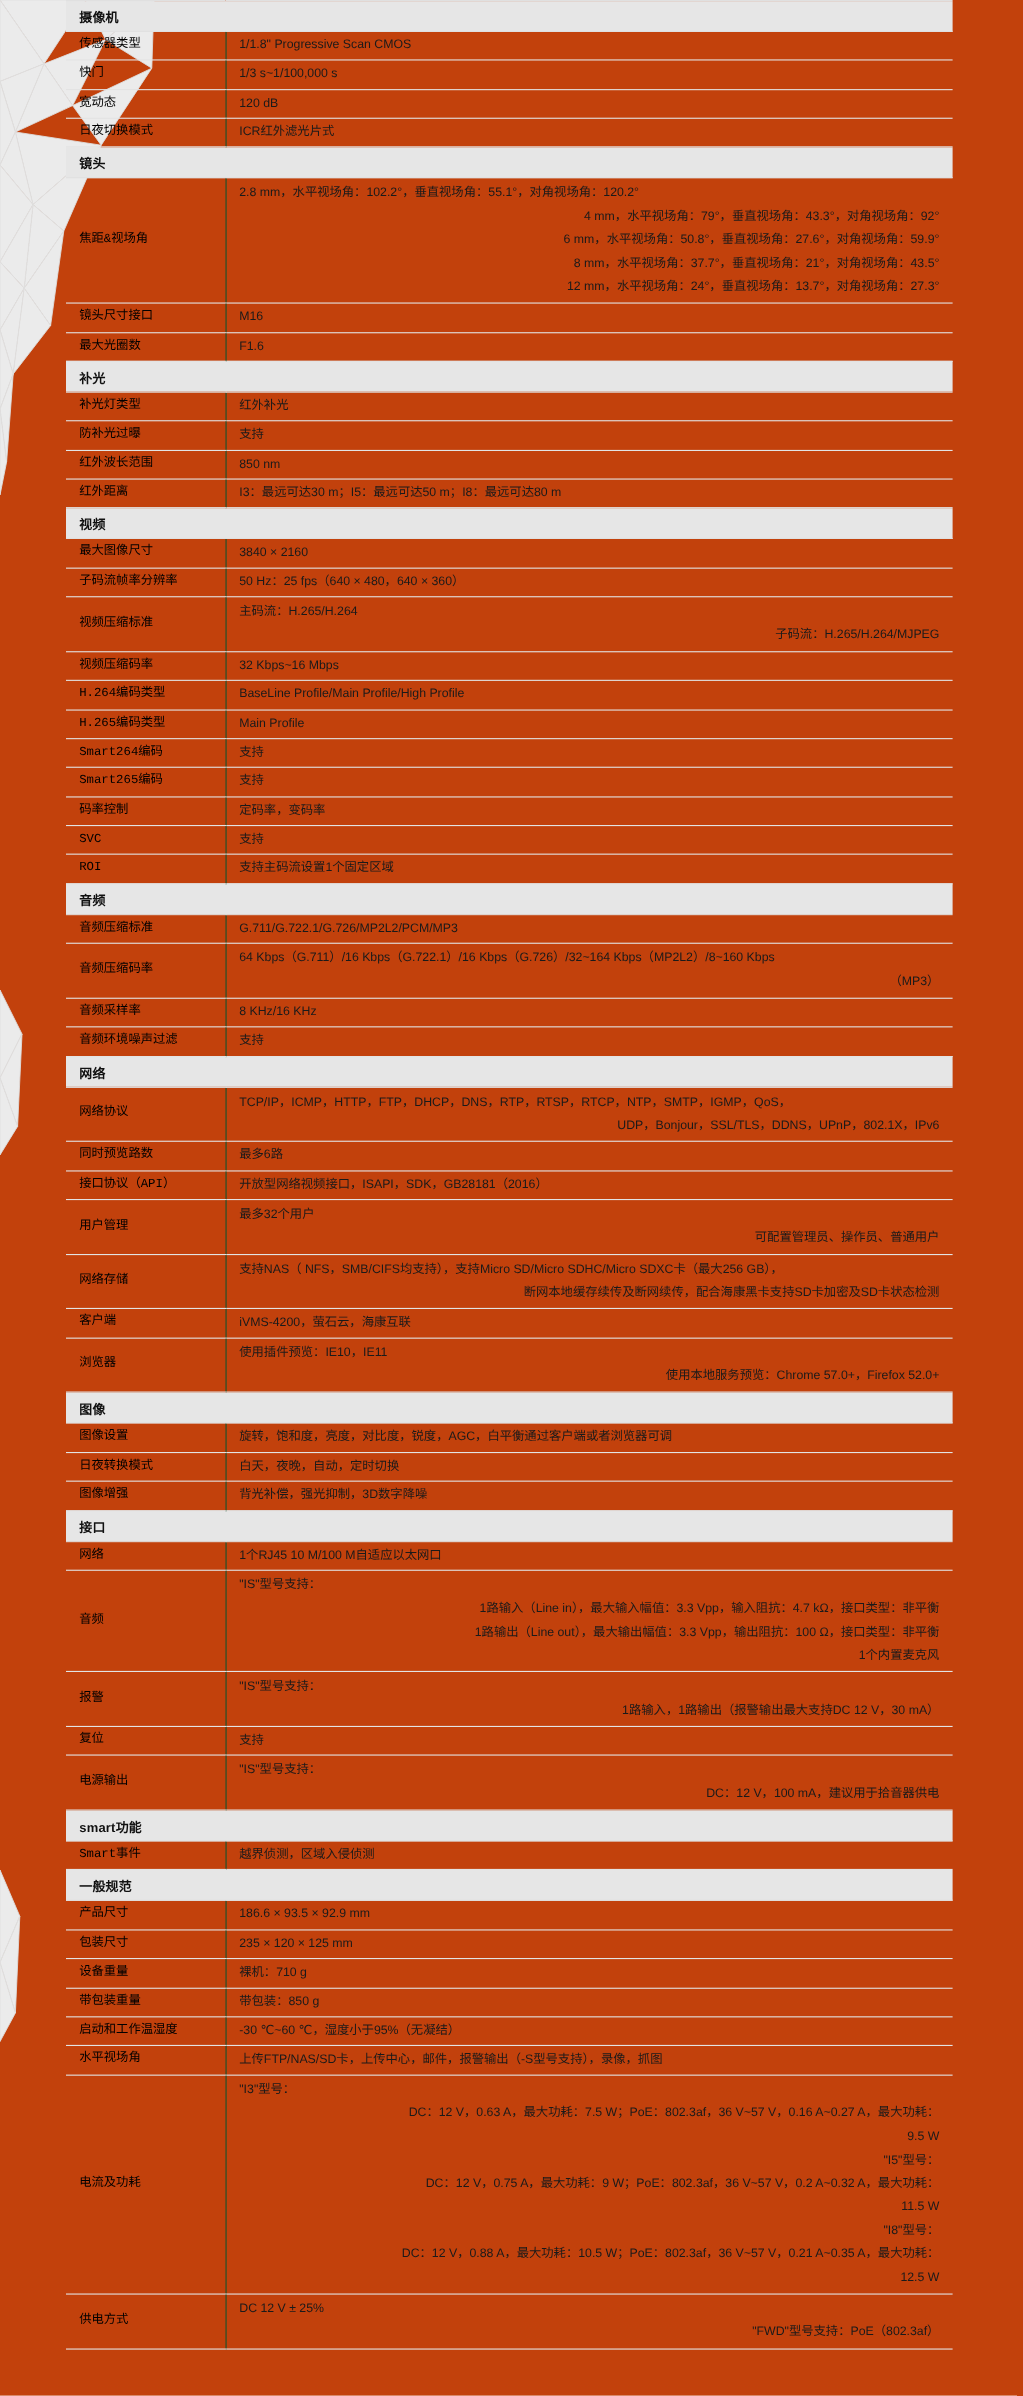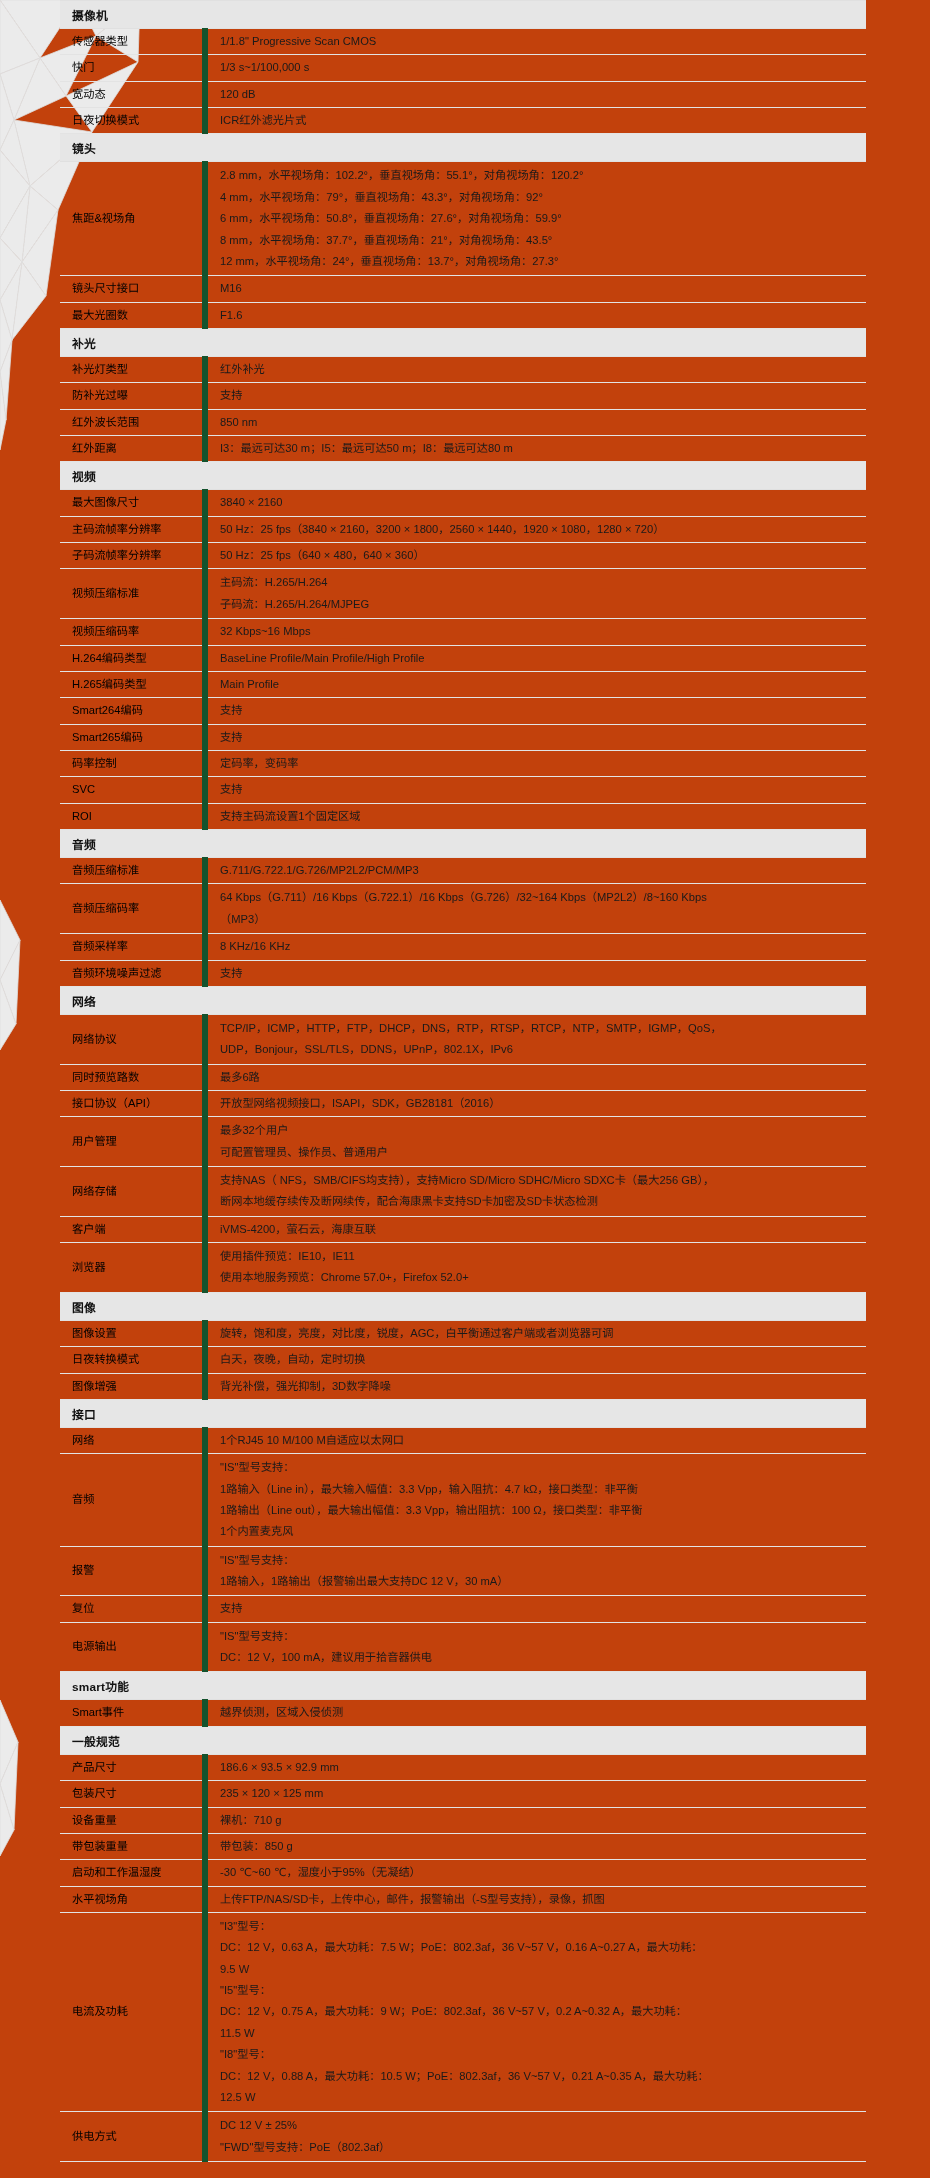--- a/index.html
+++ b/index.html
@@ -60,31 +60,32 @@
     letter-spacing: 0.2px;
   }
 
   tr.spec-row > td {
     border-bottom: 1px solid #e3e3e3;
     padding: 5px 12px 5px 12px;
     vertical-align: middle;
     line-height: 1.55;
   }
   tr.spec-row > td.label {
-    border-right: 6px solid #14532d;
+    border-right: 1px solid #14532d;
     color: #000;
     white-space: nowrap;
+    font-family: Liberation Mono, monospace;
   }
   tr.spec-row > td.value {
     color: #1a1a1a;
   }
   tr.spec-row:first-child > td { }
 
   .value .line { display: block; }
-  .value .line + .line { margin-top: 4px; }
+  .value .line + .line { margin-top: 4px; text-align: right; }
 
   
   tr.spec-row.tight > td { padding-top: 4px; padding-bottom: 4px; }
 </style>
 </head>
 <body>
 
 <div id="page">
 
   <svg class="watermark" viewBox="0 0 150 2178" preserveAspectRatio="none" aria-hidden="true">
@@ -209,26 +210,20 @@
           <tr class="section-row">
             <td colspan="2">视频</td>
           </tr>
           <tr class="spec-row tight">
             <td class="label">最大图像尺寸</td>
             <td class="value">
               <span class="line">3840 × 2160</span>
             </td>
           </tr>
           <tr class="spec-row tight">
-            <td class="label">主码流帧率分辨率</td>
-            <td class="value">
-              <span class="line">50 Hz：25 fps（3840 × 2160，3200 × 1800，2560 × 1440，1920 × 1080，1280 × 720）</span>
-            </td>
-          </tr>
-          <tr class="spec-row tight">
             <td class="label">子码流帧率分辨率</td>
             <td class="value">
               <span class="line">50 Hz：25 fps（640 × 480，640 × 360）</span>
             </td>
           </tr>
           <tr class="spec-row">
             <td class="label">视频压缩标准</td>
             <td class="value">
               <span class="line">主码流：H.265/H.264</span>
               <span class="line">子码流：H.265/H.264/MJPEG</span>

